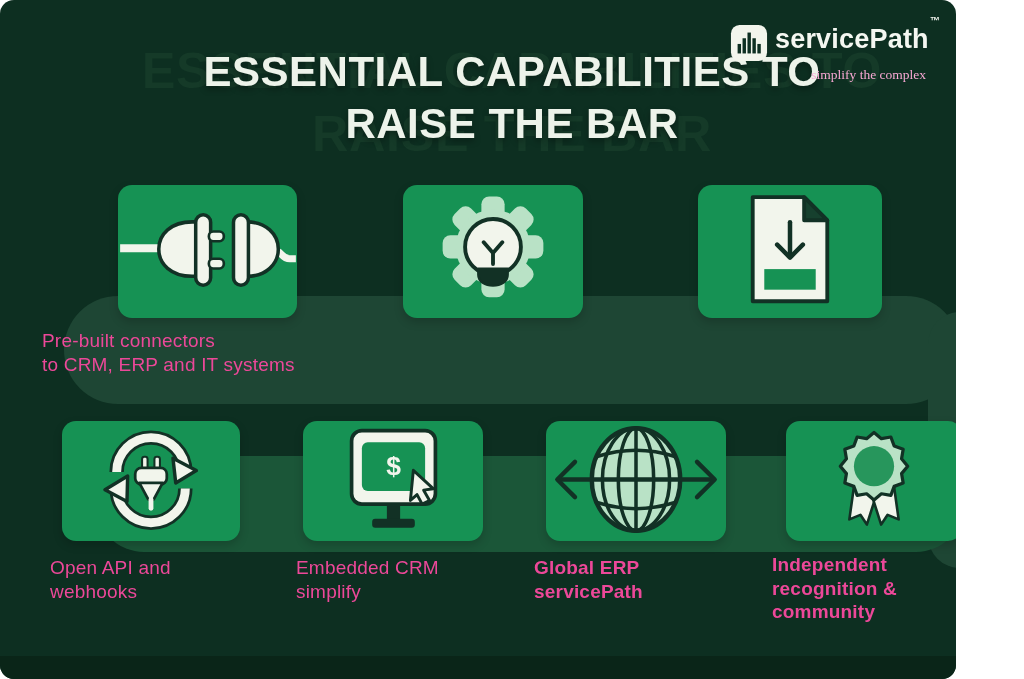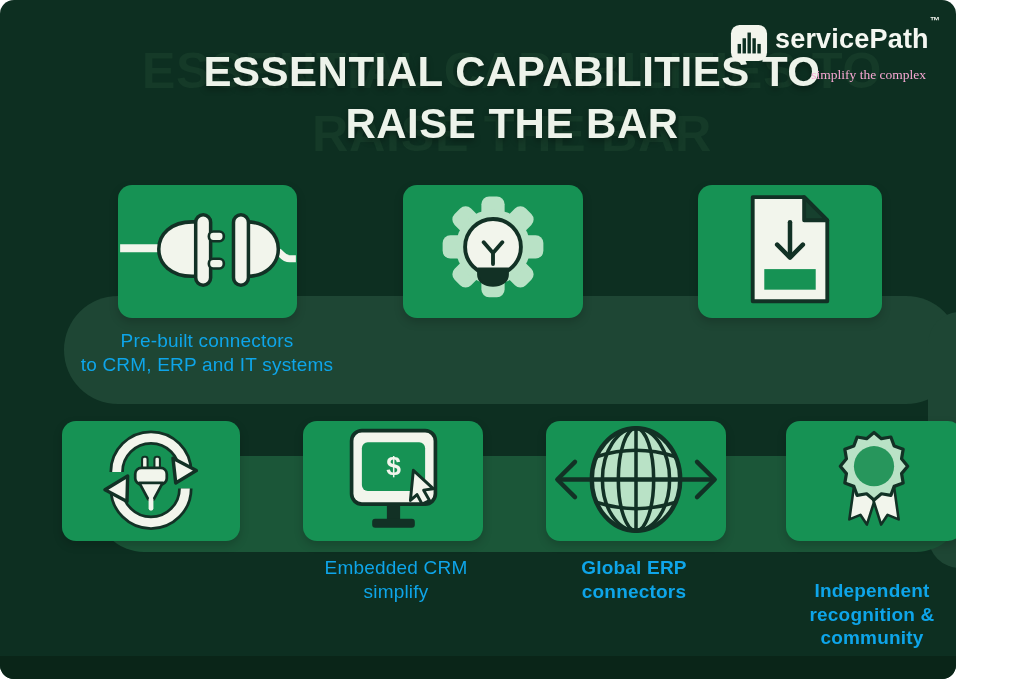--- a/index.html
+++ b/index.html
@@ -50,30 +50,30 @@
   }
   #tc1{left:118px;top:185px;width:179px;height:133px;}
   #tc2{left:403px;top:185px;width:180px;height:133px;}
   #tc3{left:698px;top:185px;width:184px;height:133px;}
   #bc1{left:62px;top:421px;width:178px;height:120px;}
   #bc2{left:303px;top:421px;width:180px;height:120px;}
   #bc3{left:546px;top:421px;width:180px;height:120px;}
   #bc4{left:786px;top:421px;width:176px;height:120px;}
 
   .label{
-    position:absolute;text-align:center;white-space:pre-line;
-    color:#0ea5e9;font-size:19px;line-height:23.5px;font-weight:500;letter-spacing:.2px;
+    position:absolute;white-space:pre-line;
+    color:#ec4899;font-size:19px;line-height:23.5px;font-weight:500;letter-spacing:.2px;
   }
   #tl1{left:42px;top:329px;width:330px;}
   #tl2{left:373px;top:329px;width:240px;}
   #tl3{left:648px;top:326px;width:290px;}
   #bl1{left:50px;top:556px;width:200px;}
   #bl2{left:296px;top:556px;width:200px;}
   #bl3{left:534px;top:556px;width:200px;font-weight:700;}
-  #bl4{left:772px;top:553px;width:200px;font-weight:600;margin-top:26px;}
+  #bl4{left:772px;top:553px;width:200px;font-weight:600;}
 </style>
 </head>
 <body>
 
 <div class="stage">
 
   <div class="flow-band"></div>
   <div class="flow-column"></div>
   <div class="flow-bar"></div>
   <div class="bottom-strip"></div>
@@ -204,21 +204,23 @@
     <span>
       <svg width="98" height="107" viewBox="0 0 150 165">
         <path d="M44,94 L78,108 L64,152 L54,137 L37,144 Z" fill="#f2f5ec" stroke="#123125" stroke-width="4" stroke-linejoin="round"></path>
         <path d="M106,94 L72,108 L86,152 L96,137 L113,144 Z" fill="#f2f5ec" stroke="#123125" stroke-width="4" stroke-linejoin="round"></path>
         <polygon points="127,62 117.5,73.4 120,88 106.1,93.1 101,107 86.4,104.5 75,114 63.6,104.5 49,107 43.9,93.1 30,88 32.5,73.4 23,62 32.5,50.6 30,36 43.9,30.9 49,17 63.6,19.5 75,10 86.4,19.5 101,17 106.1,30.9 120,36 117.5,50.6" fill="#b9e2c6" stroke="#123125" stroke-width="5" stroke-linejoin="round"></polygon>
         <circle cx="75" cy="62" r="31" fill="#27965c"></circle>
       </svg>
     </span>
   </div>
 
+  <div class="label" id="bl1">Open API and
+webhooks</div>
   <div class="label" id="bl2">Embedded CRM
 simplify</div>
   <div class="label" id="bl3">Global ERP
-connectors</div>
+servicePath</div>
   <div class="label" id="bl4">Independent
 recognition &amp;
 community</div>
 
 </div>
 
 </body></html>

